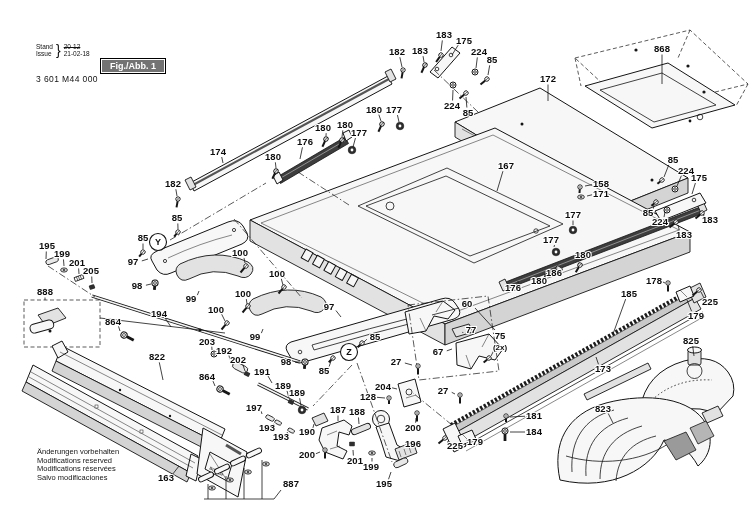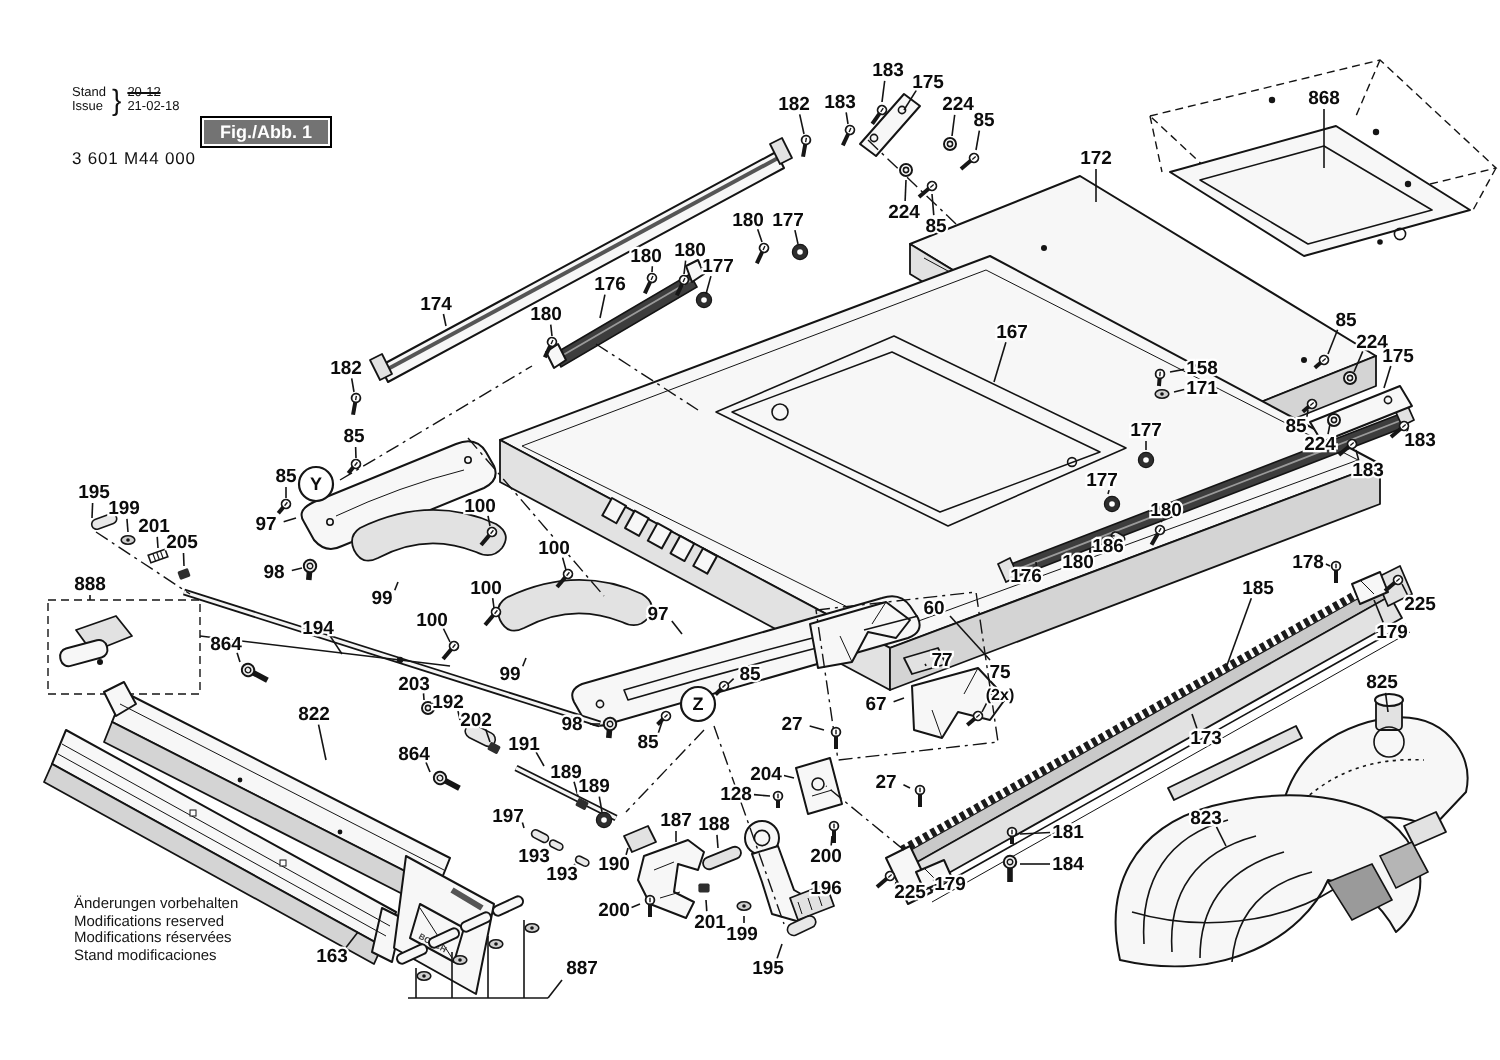--- a/index.html
+++ b/index.html
@@ -799,15 +799,15 @@
       <span class="old">20-12</span>
       <span>21-02-18</span>
     </span>
   </div>
   <div class="figbox">Fig./Abb. 1</div>
 
   <div class="footer">
     <div>Änderungen vorbehalten</div>
     <div>Modifications reserved</div>
     <div>Modifications réservées</div>
-    <div>Stand modificaciones</div>
+    <div>Salvo modificaciones</div>
   </div>
 </div>
 
 </body></html>

